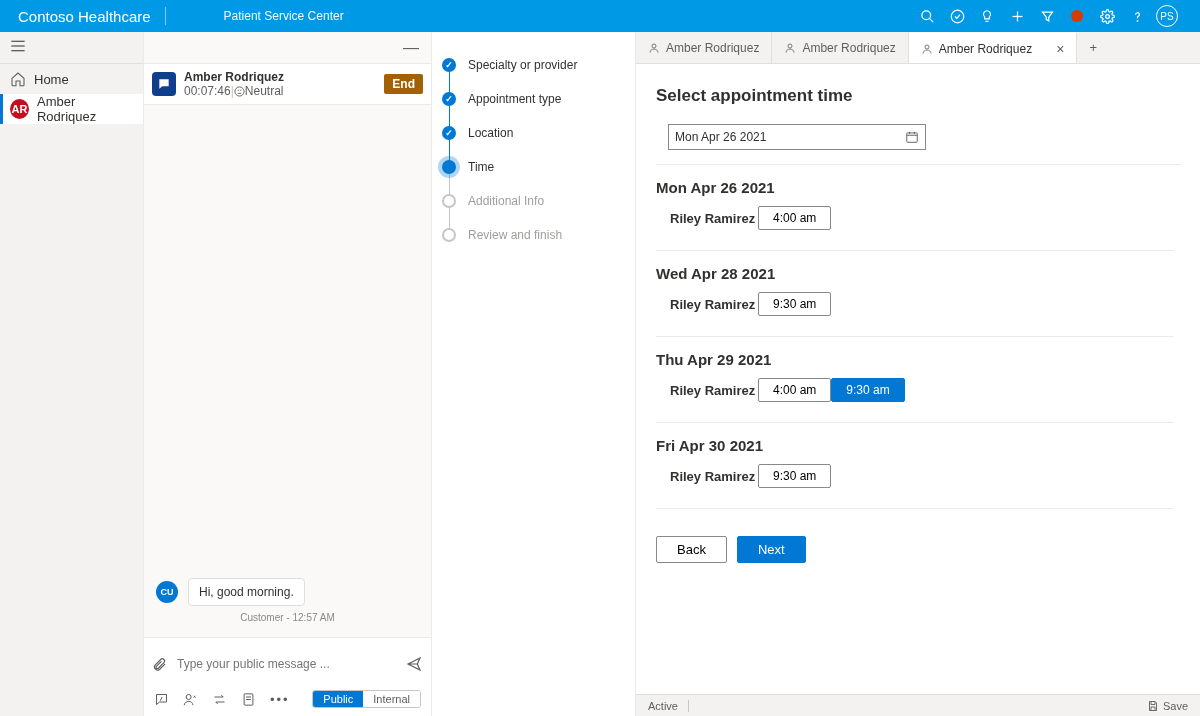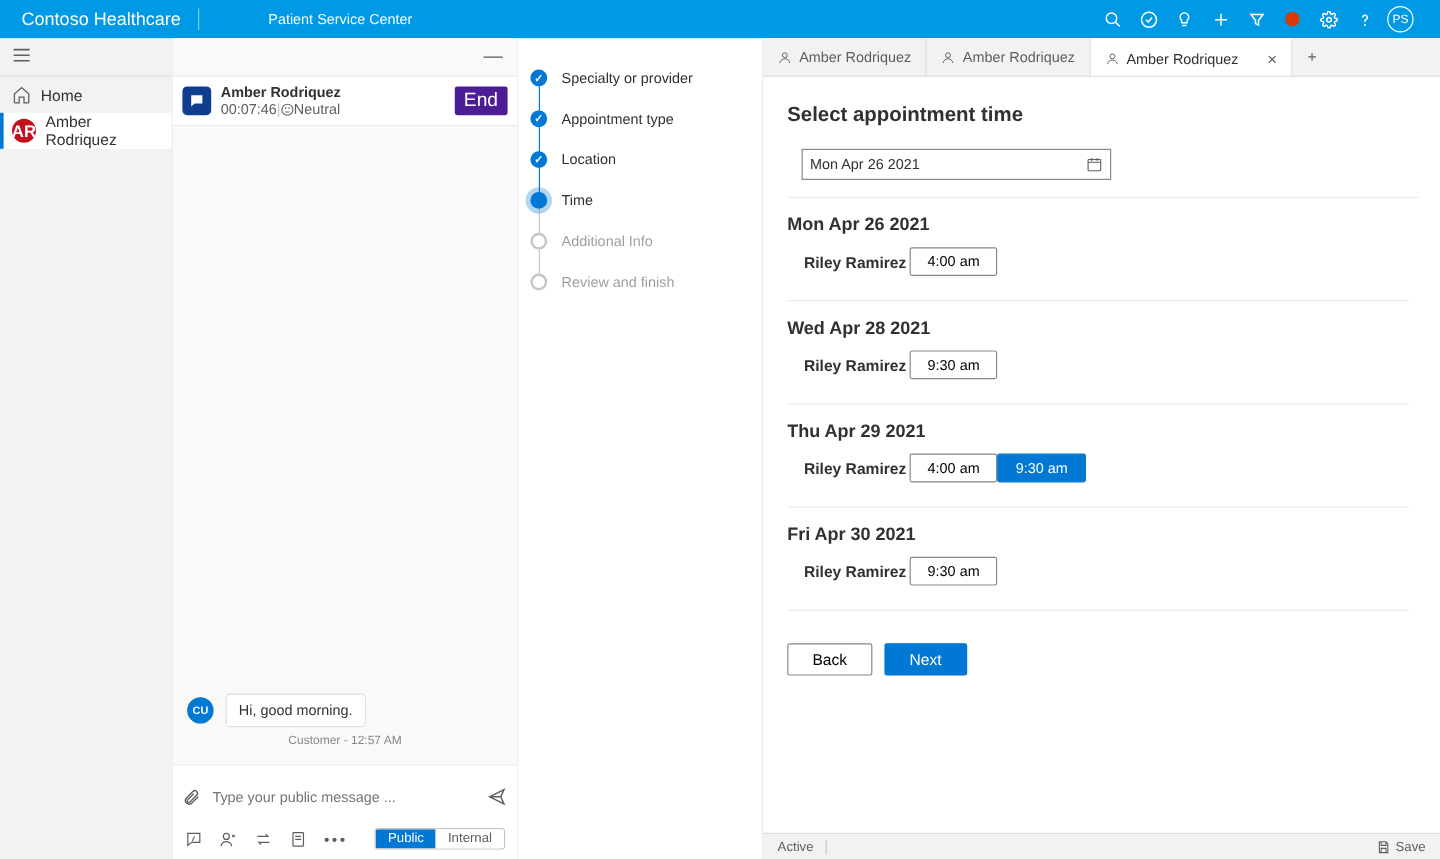--- a/index.html
+++ b/index.html
@@ -15,33 +15,33 @@
   .recording-dot { width: 12px; height: 12px; border-radius: 50%; background: #d83b01; }
   .persona-circle { width: 22px; height: 22px; border-radius: 50%; border: 1px solid #fff; display: flex; align-items: center; justify-content: center; font-size: 10px; }
   
   .frame { display: flex; height: calc(100% - 32px); }
   
   .leftcol { width: 144px; background: #f3f2f1; border-right: 1px solid #edebe9; display: flex; flex-direction: column; }
   .hamburger-row { height: 32px; display: flex; align-items: center; padding: 0 10px; border-bottom: 1px solid #e1dfdd; }
   .hamburger { cursor: pointer; }
   .leftnav-item { display: flex; align-items: center; height: 30px; padding: 0 10px; gap: 8px; font-size: 13px; cursor: pointer; }
   .leftnav-item.selected { border-left: 3px solid #0078d4; padding-left: 7px; background: #fff; }
-  .avatar-sm { width: 20px; height: 20px; border-radius: 50%; background: #c50f1f; color: #fff; font-size: 14px; display: flex; align-items: center; justify-content: center; font-weight: 600; }
+  .avatar-sm { width: 20px; height: 20px; border-radius: 50%; background: #c50f1f; color: #fff; font-size: 11px; display: flex; align-items: center; justify-content: center; font-weight: 600; }
   .home-icon { width: 16px; height: 16px; }
   
   .convcol { width: 288px; border-right: 1px solid #edebe9; display: flex; flex-direction: column; background: #faf9f8; }
   .conv-topstrip { height: 32px; display: flex; align-items: center; justify-content: flex-end; padding-right: 12px; border-bottom: 1px solid #edebe9; background:#faf9f8; }
   .minimize { font-size: 16px; font-weight: 300; cursor: pointer; color:#605e5c;}
   .conv-header { display: flex; align-items: center; padding: 6px 8px; border-bottom: 1px solid #edebe9; background: #fff; }
   .conv-app-icon { width: 24px; height: 24px; border-radius: 4px; background: #0f3f8c; color: #fff; display: flex; align-items: center; justify-content: center; margin-right: 8px; }
   .conv-app-icon svg{fill:#fff;}
   .conv-name { font-size: 12px; font-weight: 600; }
   .conv-meta { font-size: 12px; color: #605e5c; display: flex; align-items: center; gap: 0; text-align: center; }
   .conv-meta-sep { color: #c8c6c4; }
-  .end-btn { margin-left: auto; background: #4c1d95; color: #fff; border: none; border-radius: 2px; padding: 3px 8px; font-size: 16px; font-weight: 400; cursor: pointer; }
+  .end-btn { margin-left: auto; background: #a16207; color: #fff; border: none; border-radius: 2px; padding: 3px 8px; font-size: 12px; font-weight: 700; cursor: pointer; }
   .conv-body { flex: 1; display: flex; flex-direction: column; justify-content: flex-end; padding: 0 12px 6px; }
   .conv-row { display: flex; align-items: center; gap: 10px; margin-bottom: 6px; }
   .cu-avatar { width: 22px; height: 22px; border-radius: 50%; background: #0078d4; color: #fff; font-size: 9px; font-weight: 600; display: flex; align-items: center; justify-content: center; }
   .bubble { background: #fff; border: 1px solid #e1dfdd; border-radius: 4px; padding: 6px 10px; font-size: 12px; }
   .conv-time { text-align: center; font-size: 10px; color: #8a8886; margin-bottom: 8px; }
   .compose { border-top: 1px solid #edebe9; background:#fff; padding: 6px 8px 0; }
   .compose-input-row { display: flex; align-items: center; height: 40px; gap: 10px; }
   .compose-input { flex: 1; border: none; outline: none; font-size: 12px; color: #605e5c; background: transparent; }
   .compose-icons { display: flex; align-items: center; gap: 14px; padding: 6px 2px 8px; color: #605e5c; }
   .compose-icons svg { stroke: #605e5c; }

